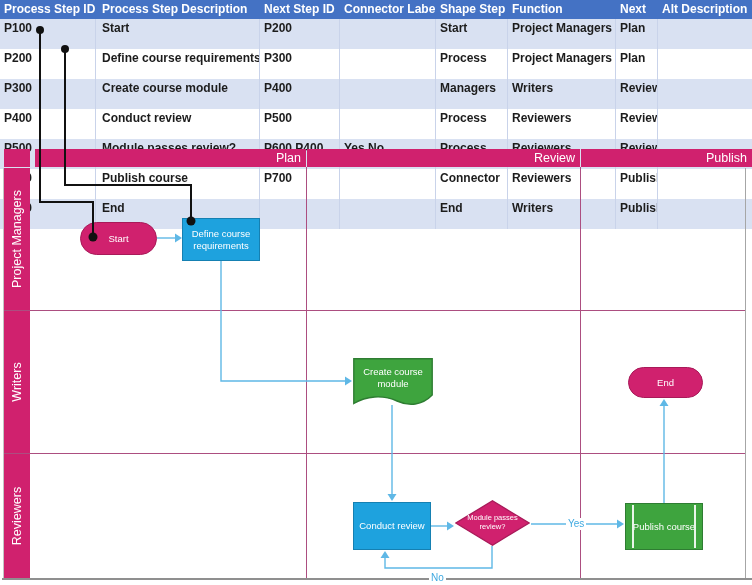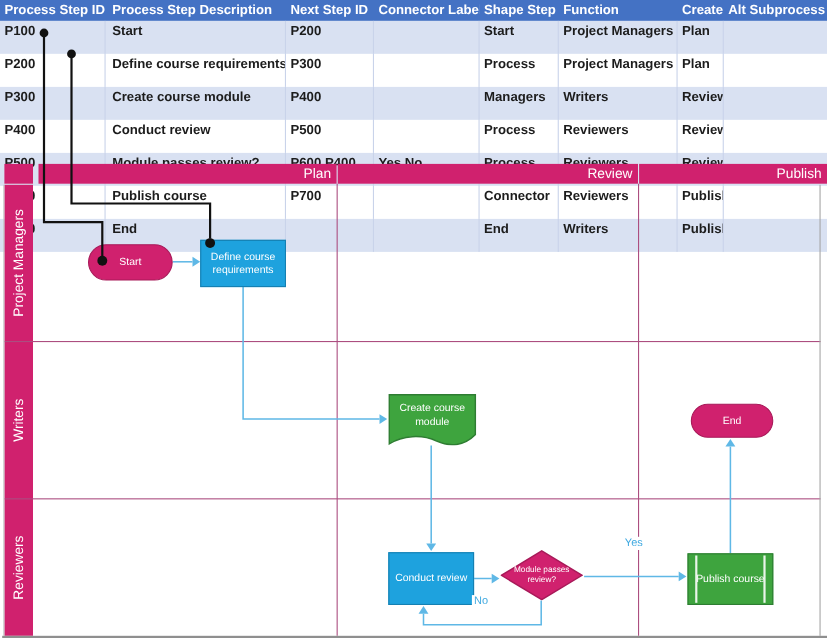--- a/index.html
+++ b/index.html
@@ -55,22 +55,22 @@
 <div id="canvas">
 
   <div class="tbl">
     <div class="trow thead">
       <div class="cell c0">Process Step ID</div>
       <div class="cell c1">Process Step Description</div>
       <div class="cell c2">Next Step ID</div>
       <div class="cell c3">Connector Label</div>
       <div class="cell c4">Shape Step</div>
       <div class="cell c5">Function</div>
-      <div class="cell c6">Create</div>
-      <div class="cell c7">Alt Subprocess</div>
+      <div class="cell c6">Next</div>
+      <div class="cell c7">Alt Description</div>
     </div>
 
     <div class="trow drow odd">
       <div class="cell c0">P100</div>
       <div class="cell c1">Start</div>
       <div class="cell c2">P200</div>
       <div class="cell c3"></div>
       <div class="cell c4">Start</div>
       <div class="cell c5">Project Managers</div>
       <div class="cell c6">Plan</div>
@@ -212,22 +212,22 @@
   <div class="shape subproc" style="left:625px; top:503px; width:78px; height:47px;">
     <div class="sidebar" style="left:6px;"></div>
     <div class="sidebar" style="right:6px;"></div>
     <span class="lbl">Publish course</span>
   </div>
 
   <div class="shape stadium" style="left:628px; top:367px; width:75px; height:31px;">
     <span class="lbl">End</span>
   </div>
 
-  <span class="conn-label" style="left:566px; top:488px;">Yes</span>
-  <span class="conn-label" style="left:429px; top:541px;text-align:center;">No</span>
+  <span class="conn-label" style="left:566px; top:518px;">Yes</span>
+  <span class="conn-label" style="left:429px; top:572px;text-align:center;">No</span>
 
   <svg class="overlay-top" width="752" height="585">
     <g stroke="#111" stroke-width="2" fill="none">
       <path d="M40,30 V202 H93 V234"></path>
       <path d="M65,49 V185 H191 V217"></path>
     </g>
     <g fill="#111" stroke="none">
       <circle cx="40" cy="30" r="4"></circle>
       <circle cx="93" cy="237" r="4.5"></circle>
       <circle cx="65" cy="49" r="4"></circle>

